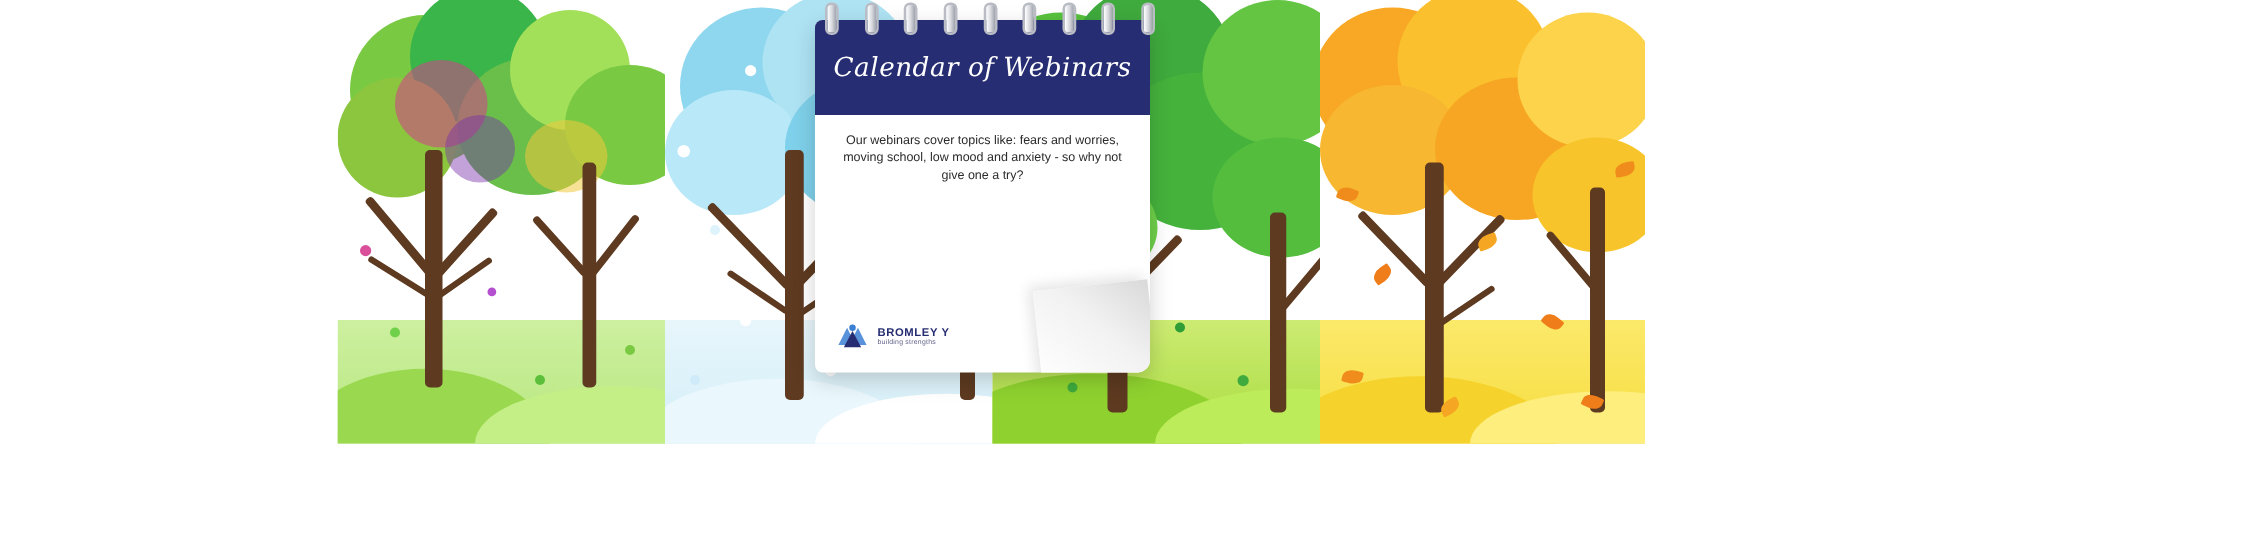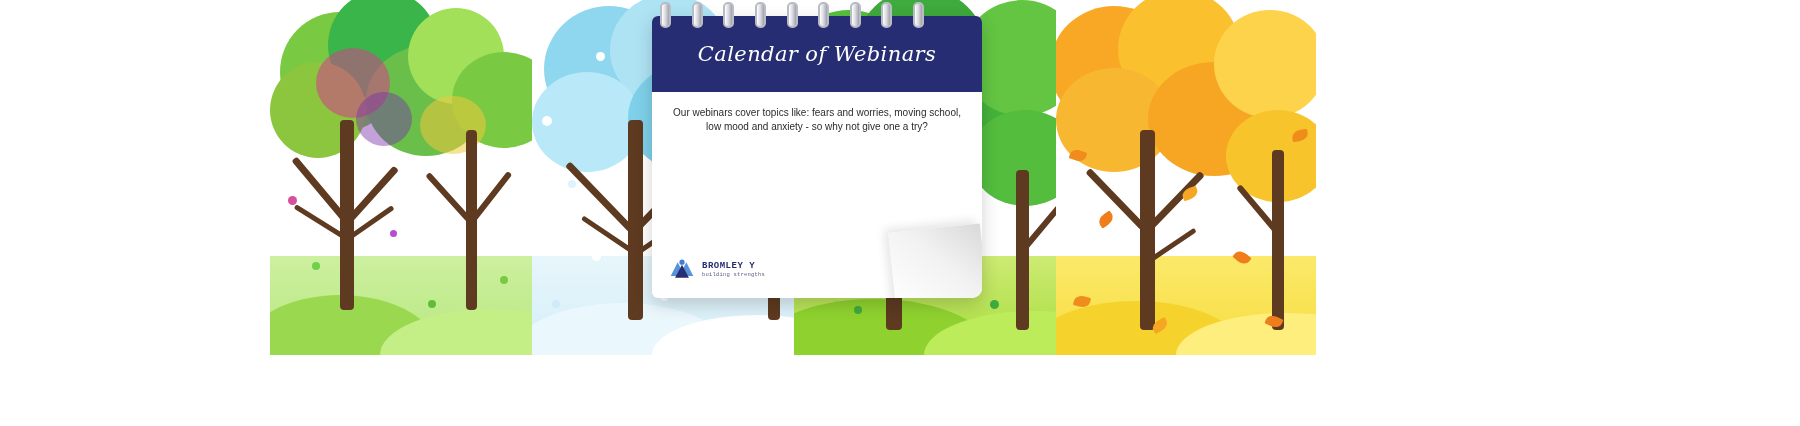--- a/index.html
+++ b/index.html
@@ -84,21 +84,21 @@
     width: 16px; height: 11px;
     background: #f08c1c;
     border-radius: 60% 10% 60% 10%;
   }
 
   
   .notepad {
     position: absolute;
     left: 652px;
     top: 16px;
-    width: 330px;
+    width: 268px;
     height: 282px;
     background: #ffffff;
     border-radius: 6px 6px 10px 6px;
     box-shadow: 0 6px 18px rgba(0,0,0,0.18);
     overflow: hidden;
   }
   .notepad-header {
     height: 76px;
     background: #262d72;
     display: flex;
@@ -173,21 +173,21 @@
     left: 10px;
     bottom: 12px;
     display: flex;
     align-items: center;
     gap: 6px;
     background: rgba(255,255,255,0.9);
     padding: 3px 6px;
     border-radius: 3px;
   }
   .logo-mark { width: 28px; height: 26px; flex: none; }
-  .logo-text { line-height: 1.05; font-family: Liberation Mono, monospace; }
+  .logo-text { line-height: 1.05; }
   .logo-name {
     font-size: 9px;
     font-weight: bold;
     color: #262d72;
     letter-spacing: 0.5px;
   }
   .logo-tag {
     font-size: 5.5px;
     color: #5a5f84;
     letter-spacing: 0.2px;

